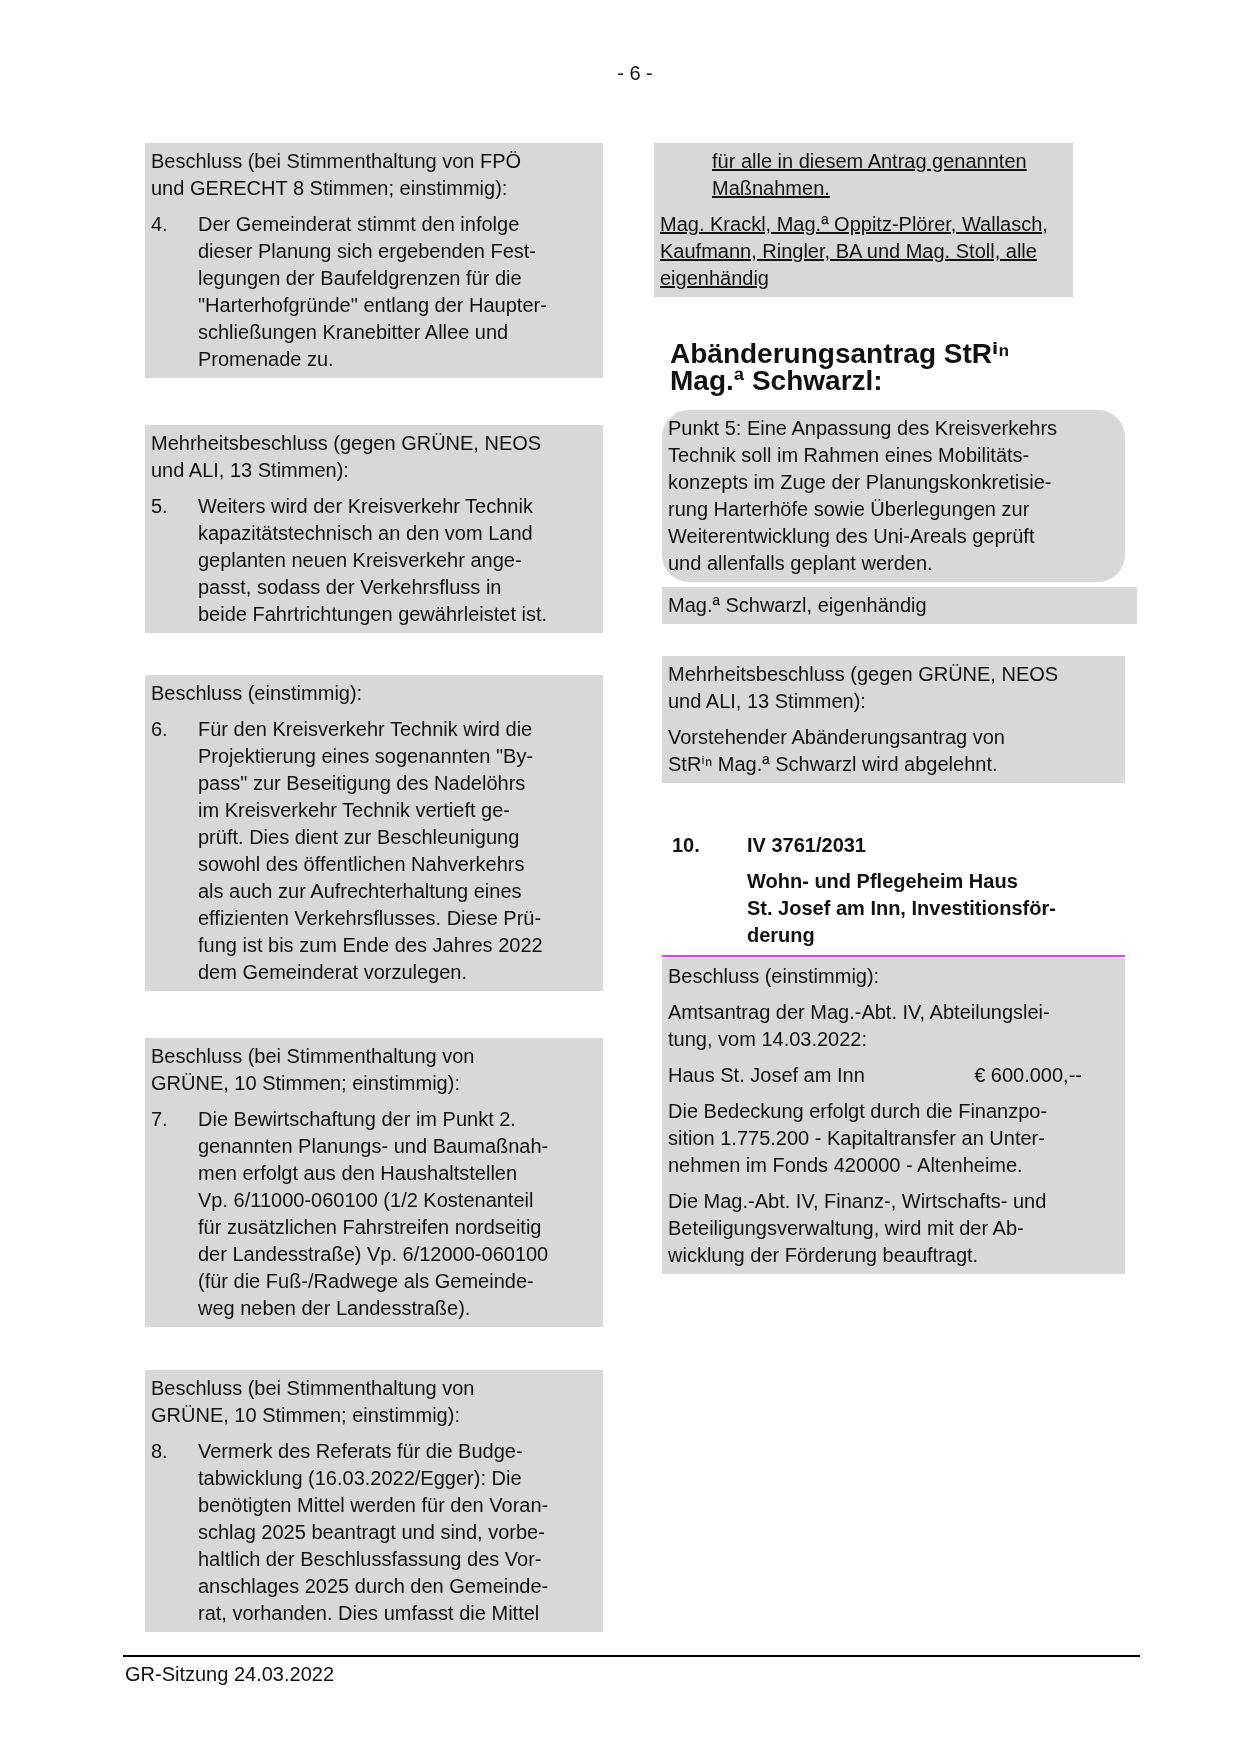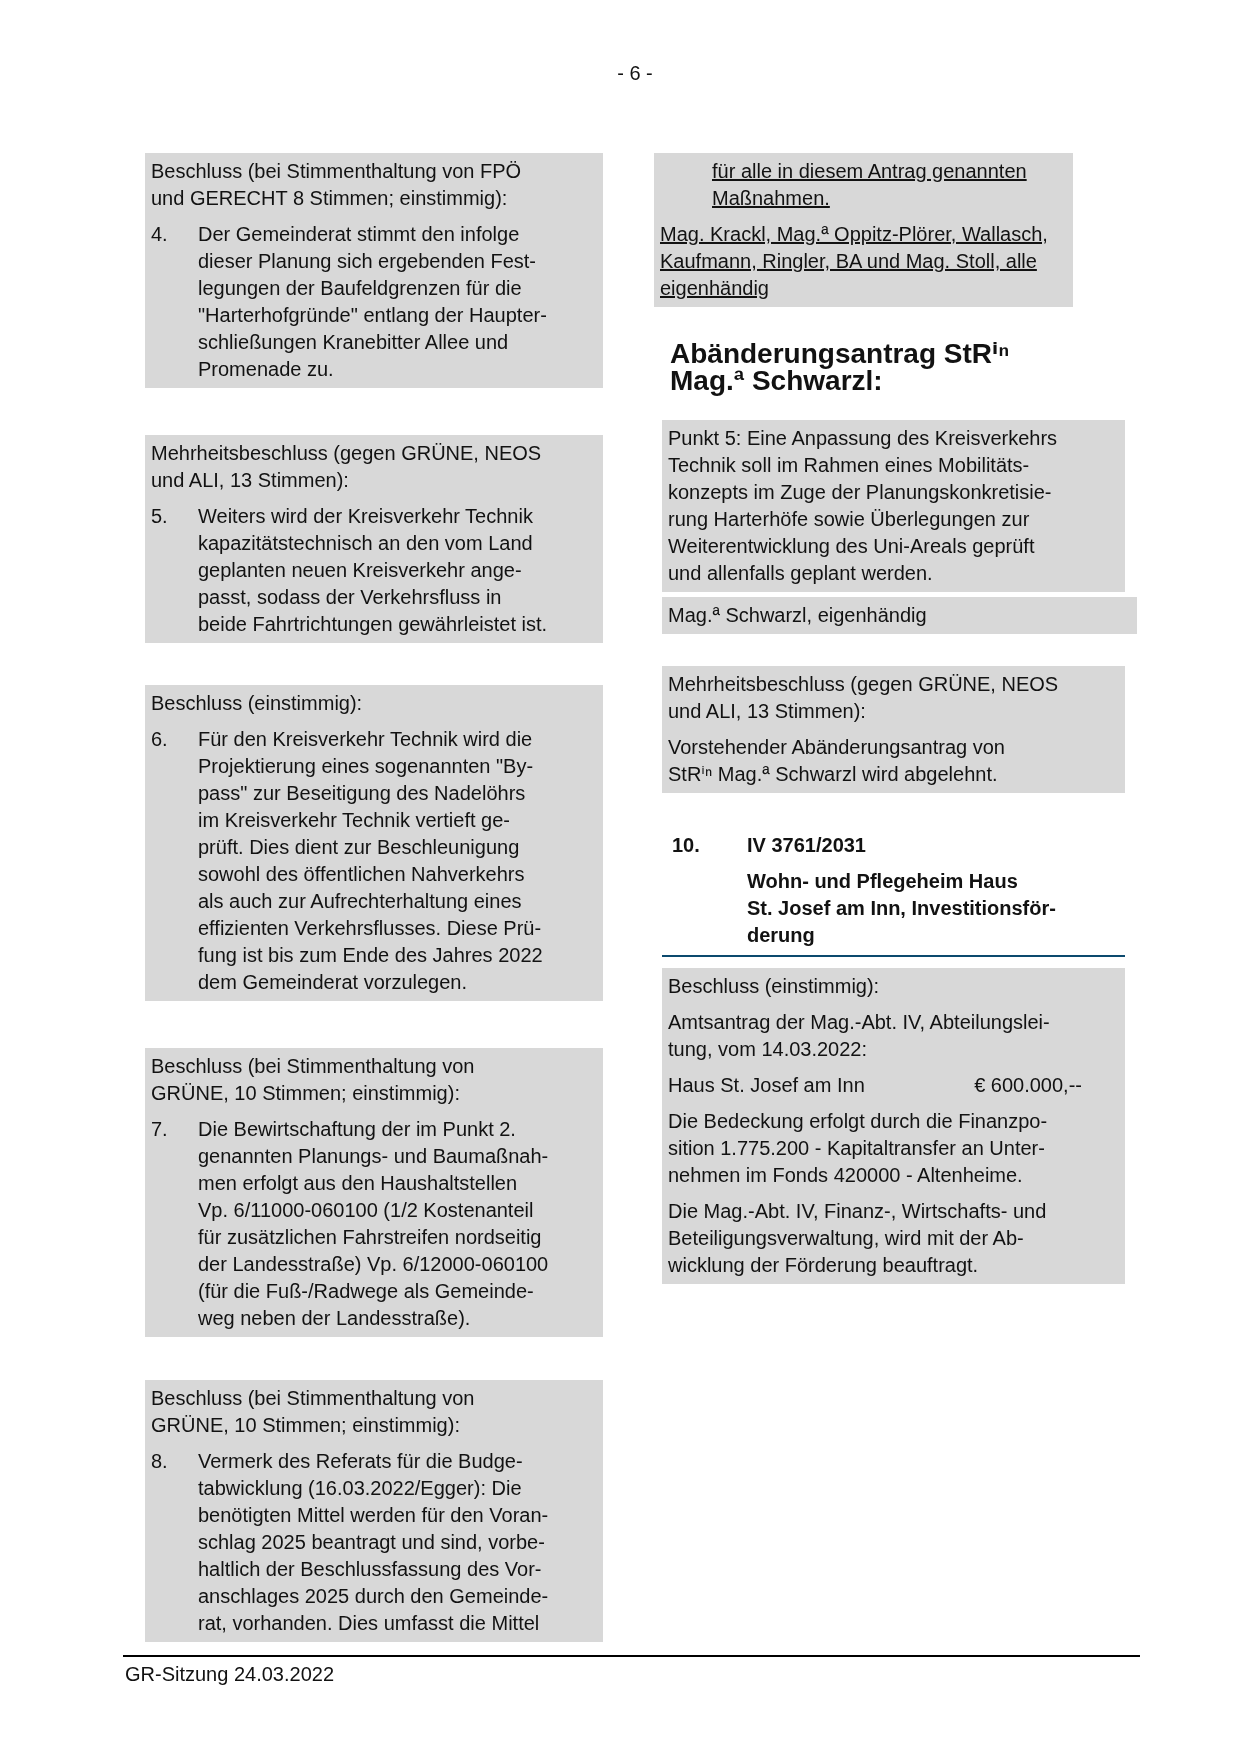--- a/index.html
+++ b/index.html
@@ -21,36 +21,35 @@
   .pre { white-space: pre-line; }
   .page-number {
     position:absolute; left:145px; top:60px; width:980px;
     text-align:center; font-size:20px;
   }
   .block {
     position:absolute;
     background: var(--highlight, #d8d8d8);
     padding:5px 7px 5px 6px;
     box-sizing:border-box;
-    margin-top:10px;
   }
   .para { margin:0; }
   .para + .para { margin-top:9px; }
   .item { display:flex; }
   .item .num { flex:0 0 47px; }
   .item .txt { flex:1 1 auto; }
   .indent { padding-left:52px; }
   .heading {
     position:absolute; margin:0;
     font-weight:bold; font-size:28px; line-height:27px;
   }
   .agenda {
     position:absolute;
     font-weight:bold;
-    border-bottom:2px solid #0c4a6e;
+    border-bottom:2px solid #d946ef;
     padding:0 0 6px 10px;
     box-sizing:border-box;
   }
   .agenda-row { display:flex; }
   .agenda-num { flex:0 0 75px; }
   .agenda-title { margin:9px 0 0 75px; }
   .funding-row { display:flex; }
   .funding-row .amount { margin-left:auto; padding-right:36px; }
   .footer-rule {
     position:absolute; left:123px; top:1655px; width:1017px; height:2px;
@@ -146,21 +145,21 @@
     <p class="para pre indent">für alle in diesem Antrag genannten
 Maßnahmen.</p>
     <p class="para pre">Mag. Krackl, Mag.ª Oppitz-Plörer, Wallasch,
 Kaufmann, Ringler, BA und Mag. Stoll, alle
 eigenhändig</p>
   </section>
 
   <h2 class="heading pre" style="left:670px; top:340px; width:455px;">Abänderungsantrag StRⁱⁿ
 Mag.ª Schwarzl:</h2>
 
-  <section class="block" style="left:662px; top:410px; width:463px;">
+  <section class="block" style="left:662px; top:410px; width:463px;border-radius:27px;">
     <p class="para pre">Punkt 5: Eine Anpassung des Kreisverkehrs
 Technik soll im Rahmen eines Mobilitäts-
 konzepts im Zuge der Planungskonkretisie-
 rung Harterhöfe sowie Überlegungen zur
 Weiterentwicklung des Uni-Areals geprüft
 und allenfalls geplant werden.</p>
   </section>
 
   <section class="block" style="left:662px; top:587px; width:475px;">
     <p class="para pre">Mag.ª Schwarzl, eigenhändig</p>

